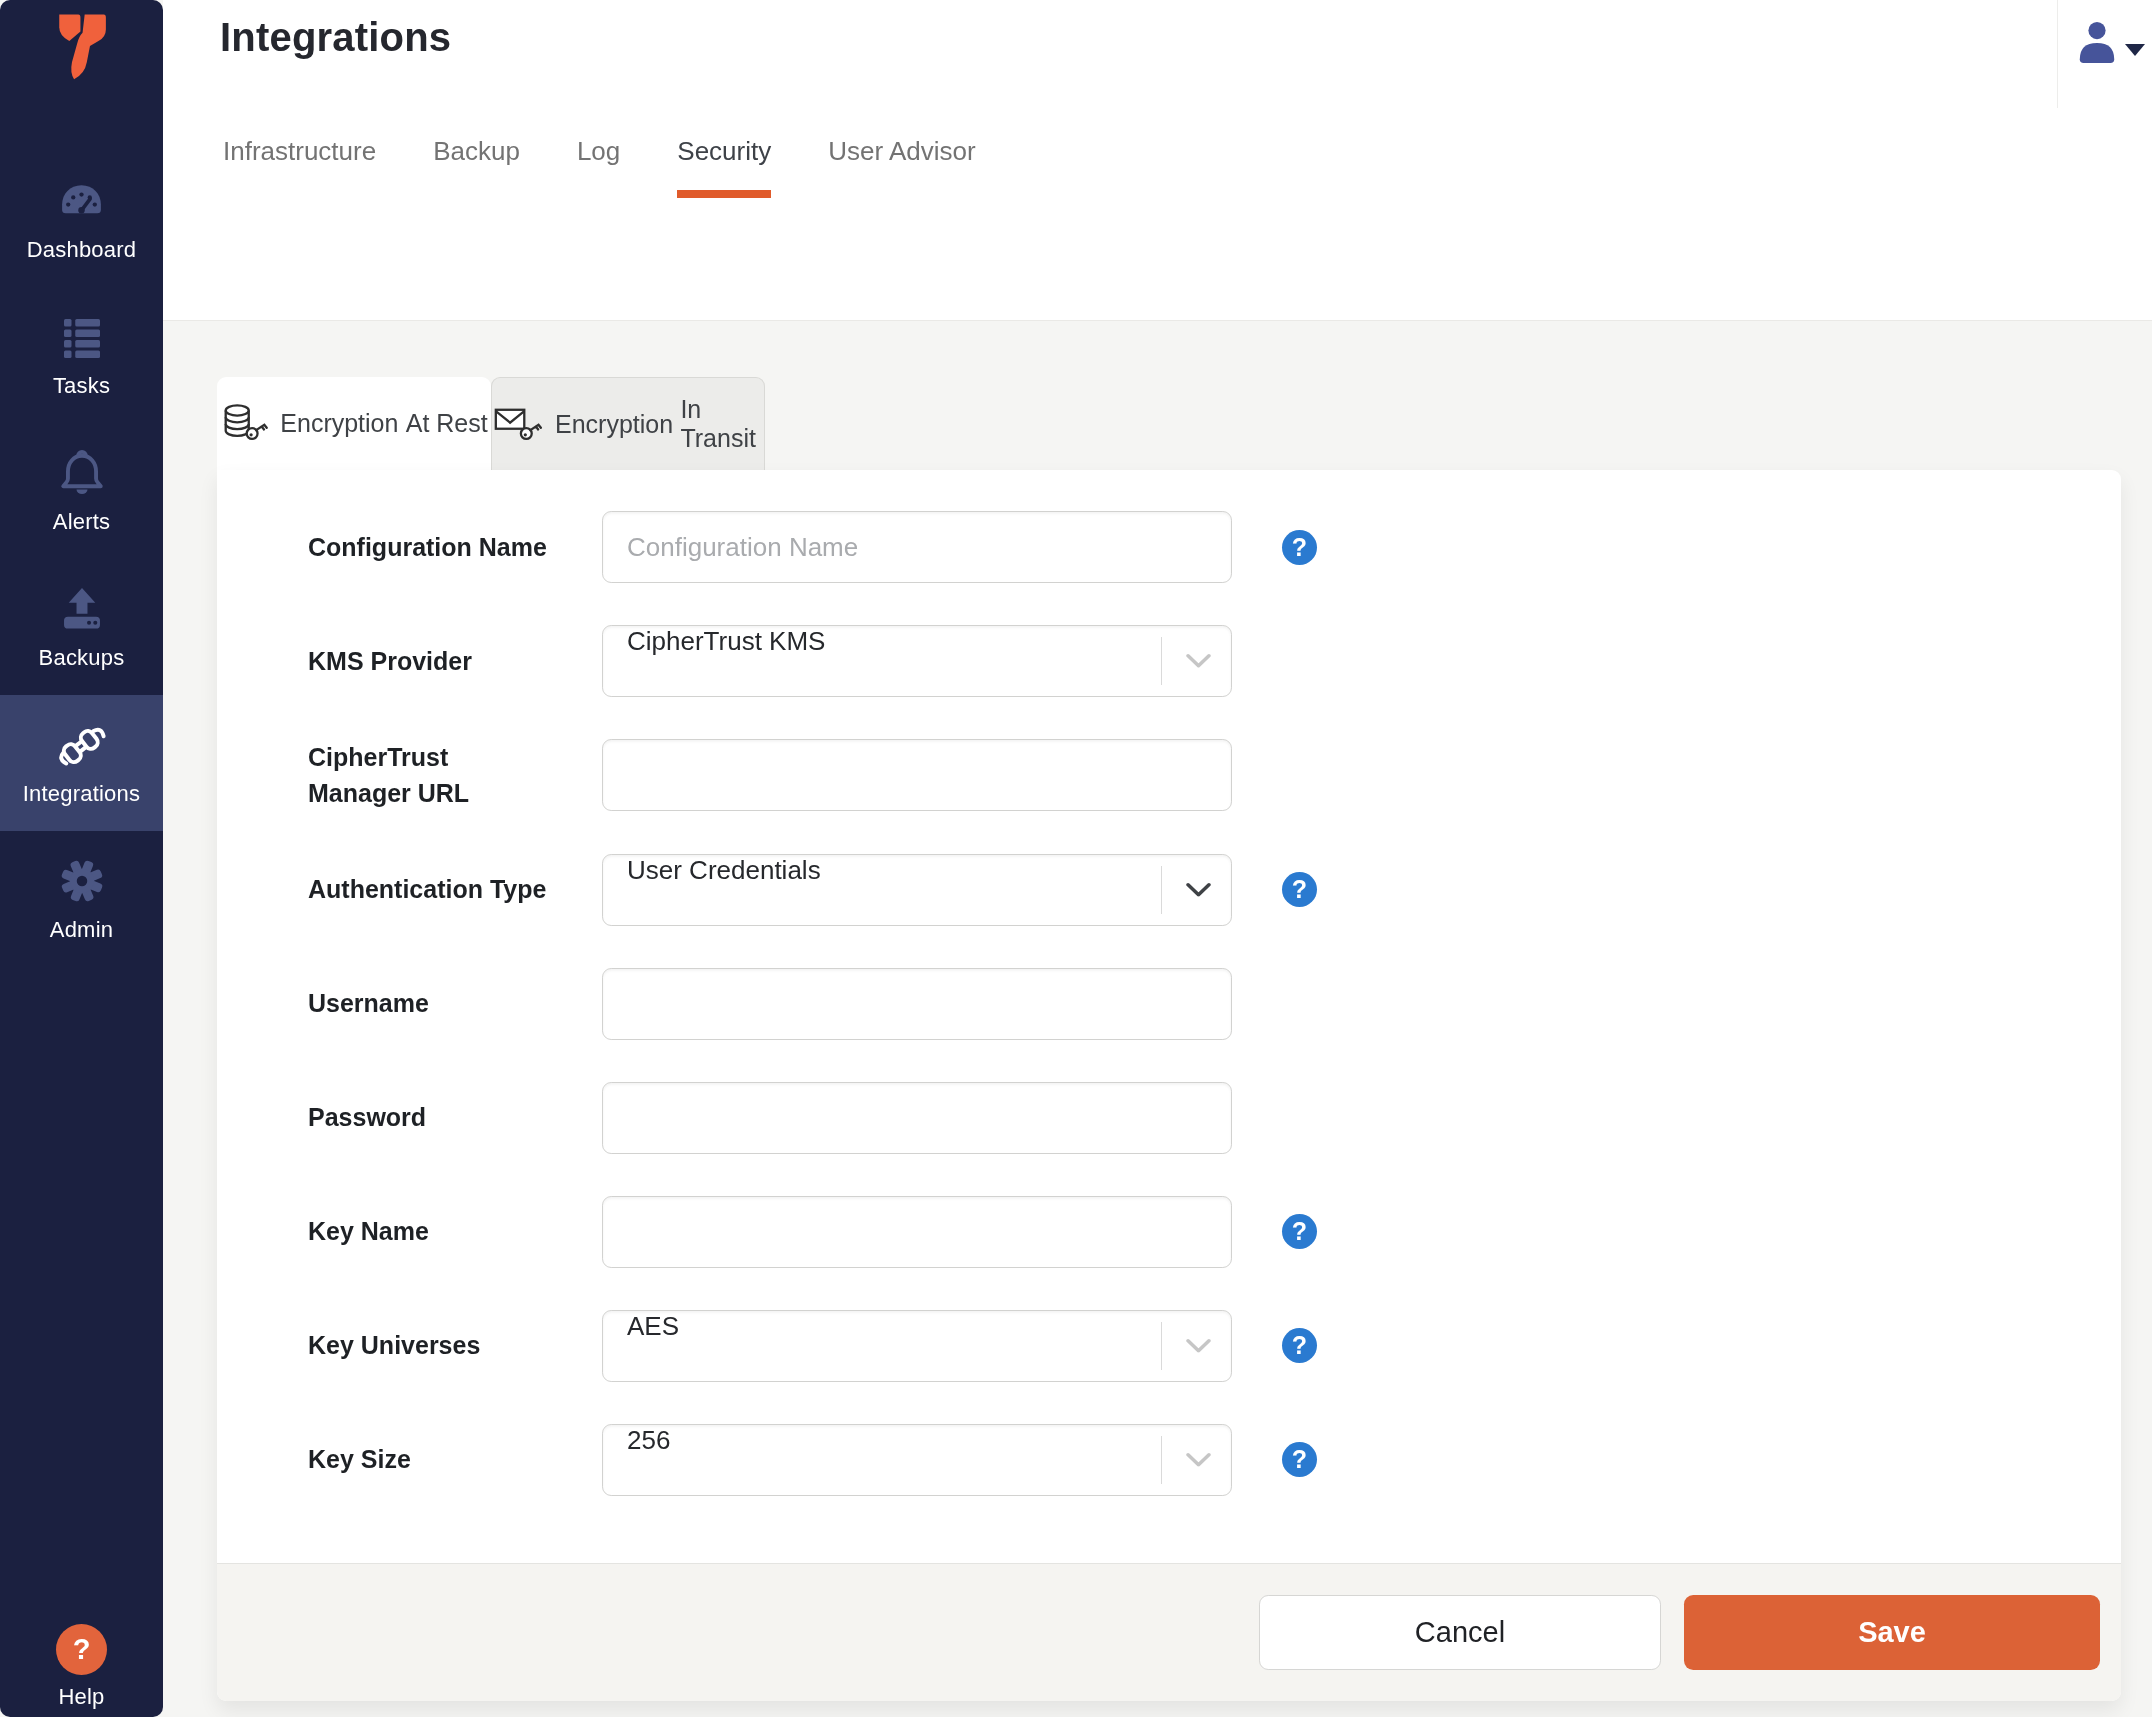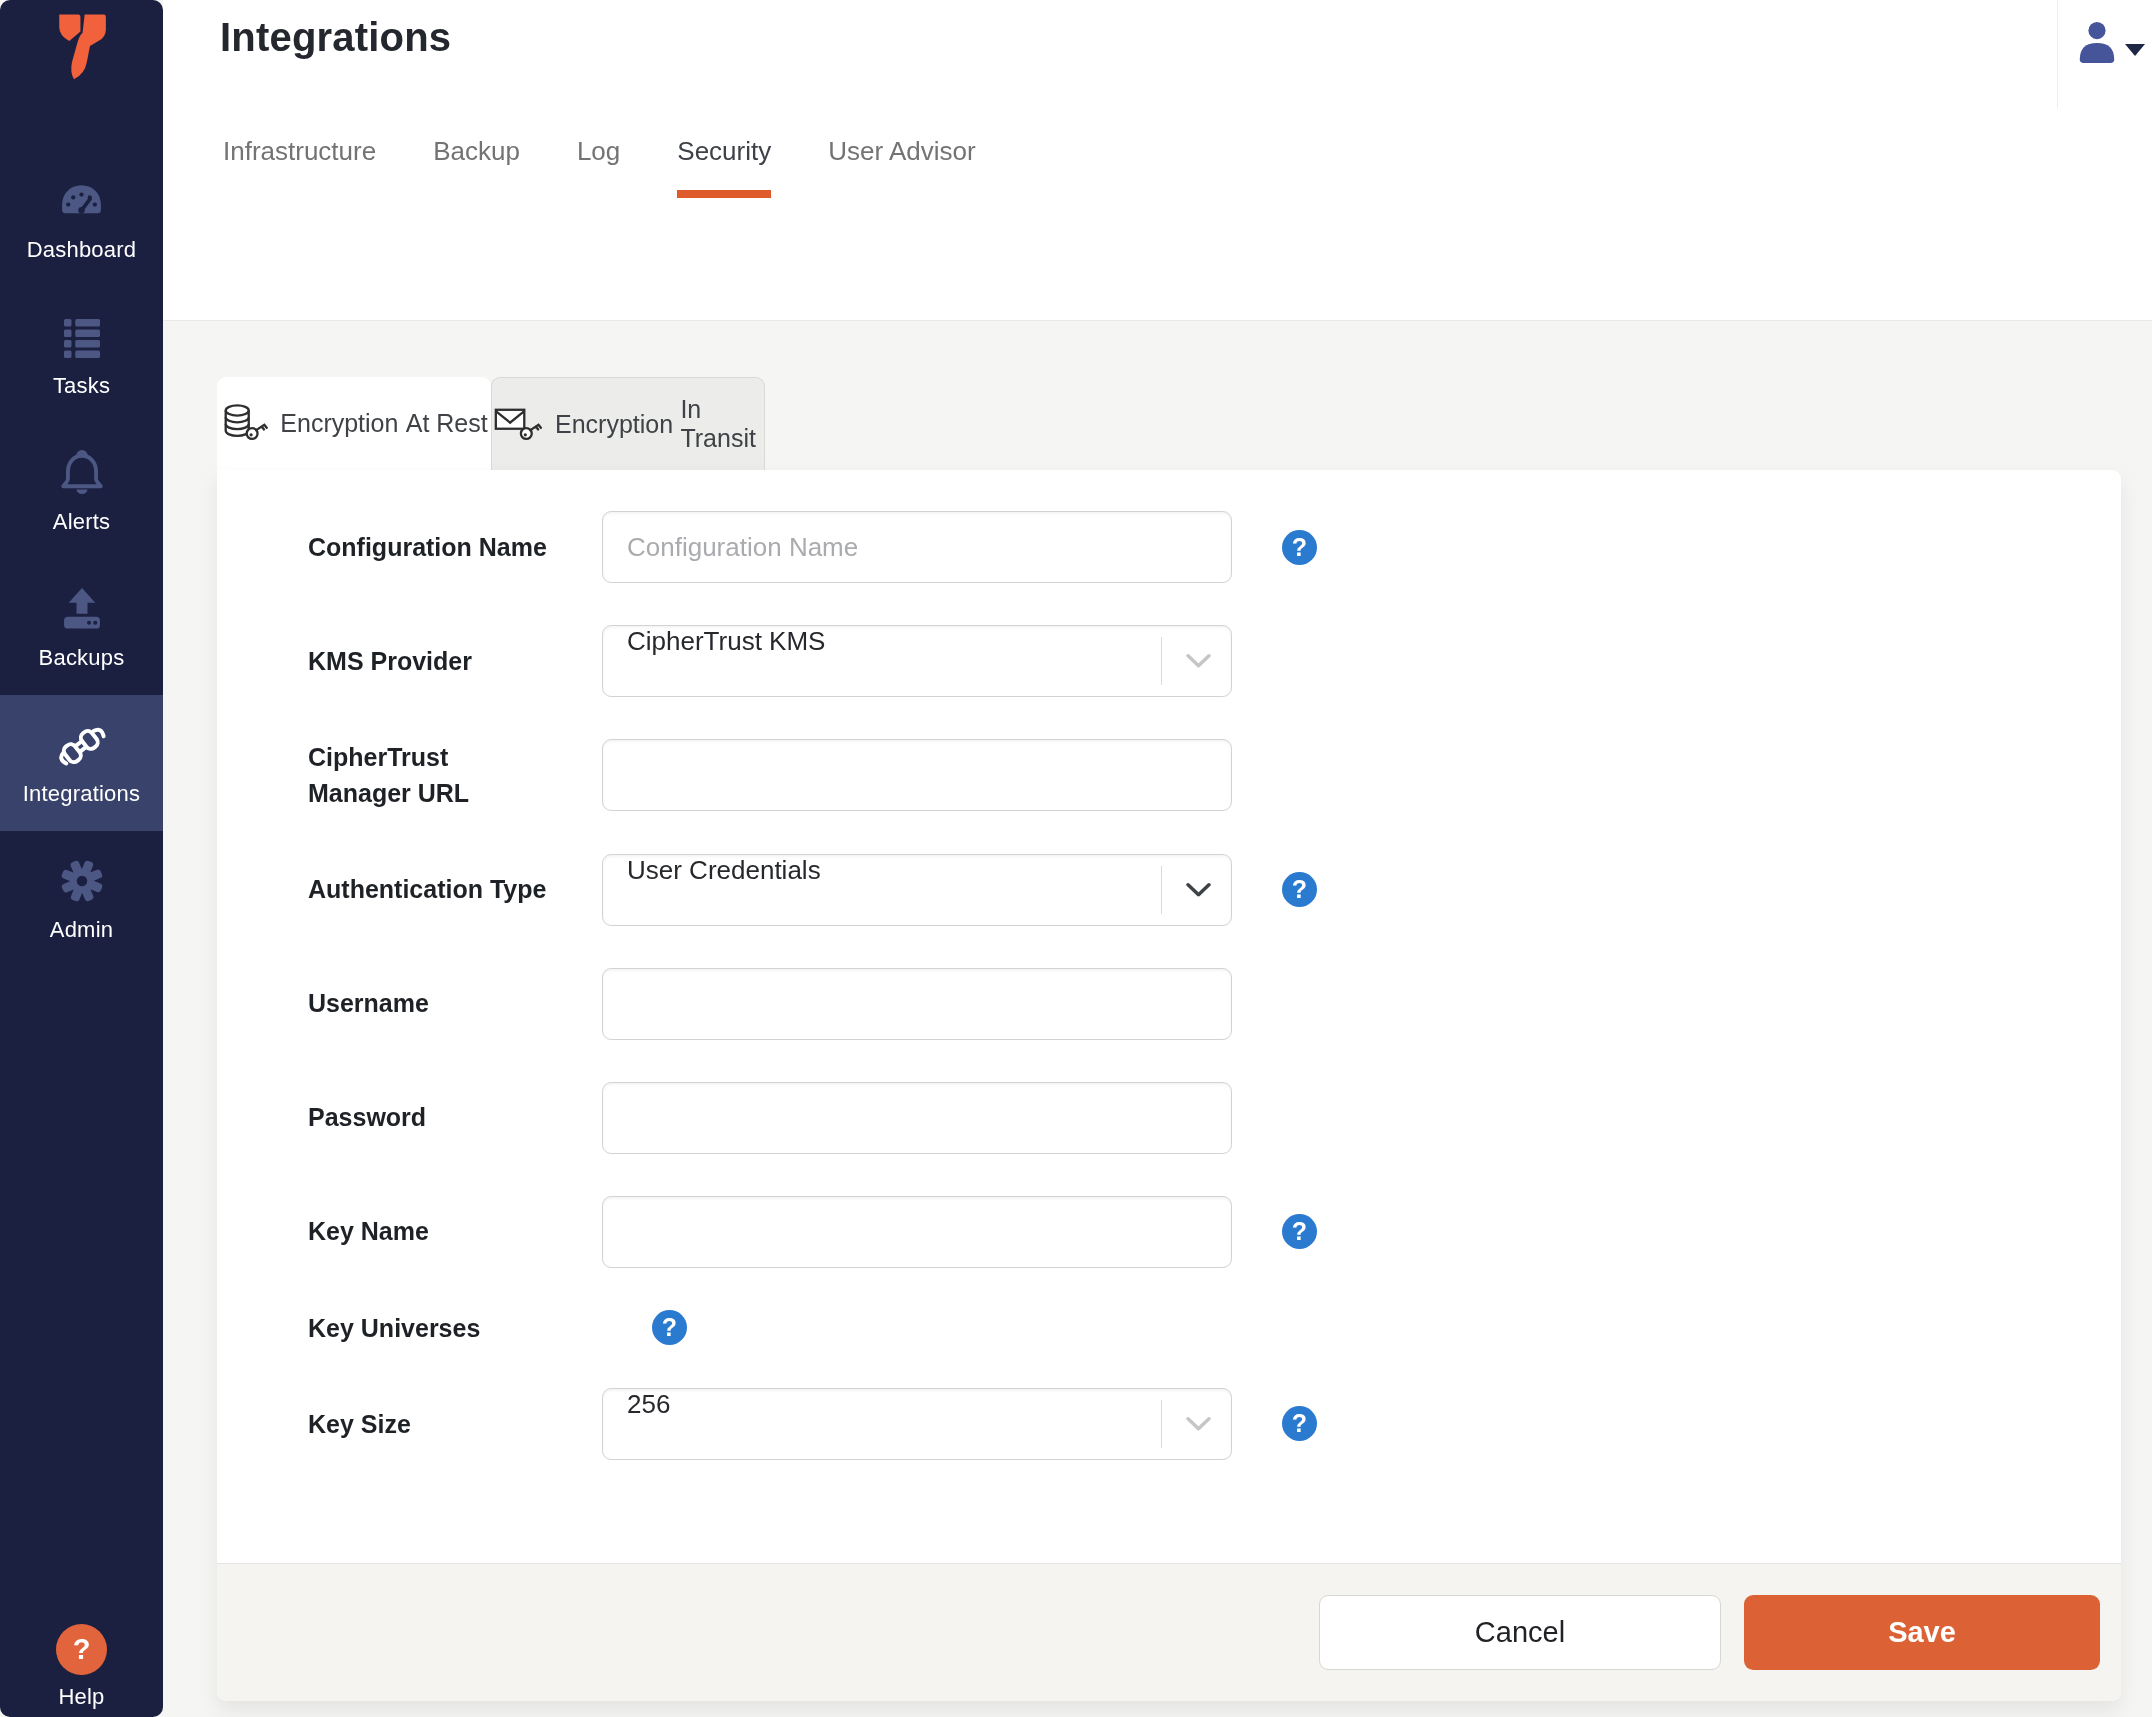--- a/index.html
+++ b/index.html
@@ -56,21 +56,21 @@
   .select-divider { position:absolute; right:69px; top:11px; bottom:11px; width:0.9px; background:#dadada; }
   .chevron { position:absolute; right:20px; top:50%; transform:translateY(-50%); }
   .chevron-light { color:#c6c6c6; }
   .chevron-dark { color:#3f4246; }
   .help-badge { margin-left:50px; width:35px; height:35px; border-radius:50%; background:#2a7ad0; color:#fff;
                 font-size:25px; font-weight:700; display:flex; align-items:center; justify-content:center; cursor:pointer; flex:0 0 auto; }
   .card-footer { position:absolute; left:0; right:0; bottom:0; height:138px; background:#f5f4f1; border-top:0.9px solid #e4e4e1;
                  border-radius:0 0 9.2px 9.2px; display:flex; align-items:center; justify-content:flex-end; gap:23px; padding-right:21px; }
   .btn { height:75px; border-radius:9.2px; font-family:"Liberation Sans",sans-serif; font-size:29px; cursor:pointer; }
   .btn-cancel { width:402px; background:#ffffff; border:0.9px solid #d6d6d4; color:#202226; }
-  .btn-save { width:356px; background:#dc6236; border:none; color:#ffffff; font-weight:700; }
+  .btn-save { width:416px; background:#dc6236; border:none; color:#ffffff; font-weight:700; }
 </style>
 </head>
 <body>
 
 <div class="sidebar">
   <div class="logo-wrap">
     <svg width="53" height="70" viewBox="0 0 100 130">
       <path fill="#f0613c" d="M8 2 H44 Q48 2 48 8 V34 L27 52 Q8 42 8 26 Z"></path>
       <path fill="#f0613c" d="M56 2 H92 Q96 2 96 8 V30 Q96 44 82 52 L66 61 L60 92 Q56 114 36 124 Q28 112 32 92 L42 56 Q45 43 52 36 Z"></path>
     </svg>
@@ -279,20 +279,27 @@
       </div>
 
       <div class="form-row">
         <div class="field-label">Key Name</div>
         <input class="text-input" type="text" placeholder="" style="">
         <div class="help-badge">?</div>
       </div>
 
       <div class="form-row">
         <div class="field-label">Key Universes</div>
+        <div class="select-box">
+          <span class="select-value">AES</span>
+          <span class="select-divider"></span>
+          <svg class="chevron chevron-light" width="25" height="14.7" viewBox="0 0 24 14">
+            <polyline points="2,2 12,11.5 22,2" fill="none" stroke="currentColor" stroke-width="3.4" stroke-linecap="round" stroke-linejoin="round"></polyline>
+          </svg>
+        </div>
         <div class="help-badge">?</div>
       </div>
 
       <div class="form-row">
         <div class="field-label">Key Size</div>
         <div class="select-box">
           <span class="select-value">256</span>
           <span class="select-divider"></span>
           <svg class="chevron chevron-light" width="25" height="14.7" viewBox="0 0 24 14">
             <polyline points="2,2 12,11.5 22,2" fill="none" stroke="currentColor" stroke-width="3.4" stroke-linecap="round" stroke-linejoin="round"></polyline>

